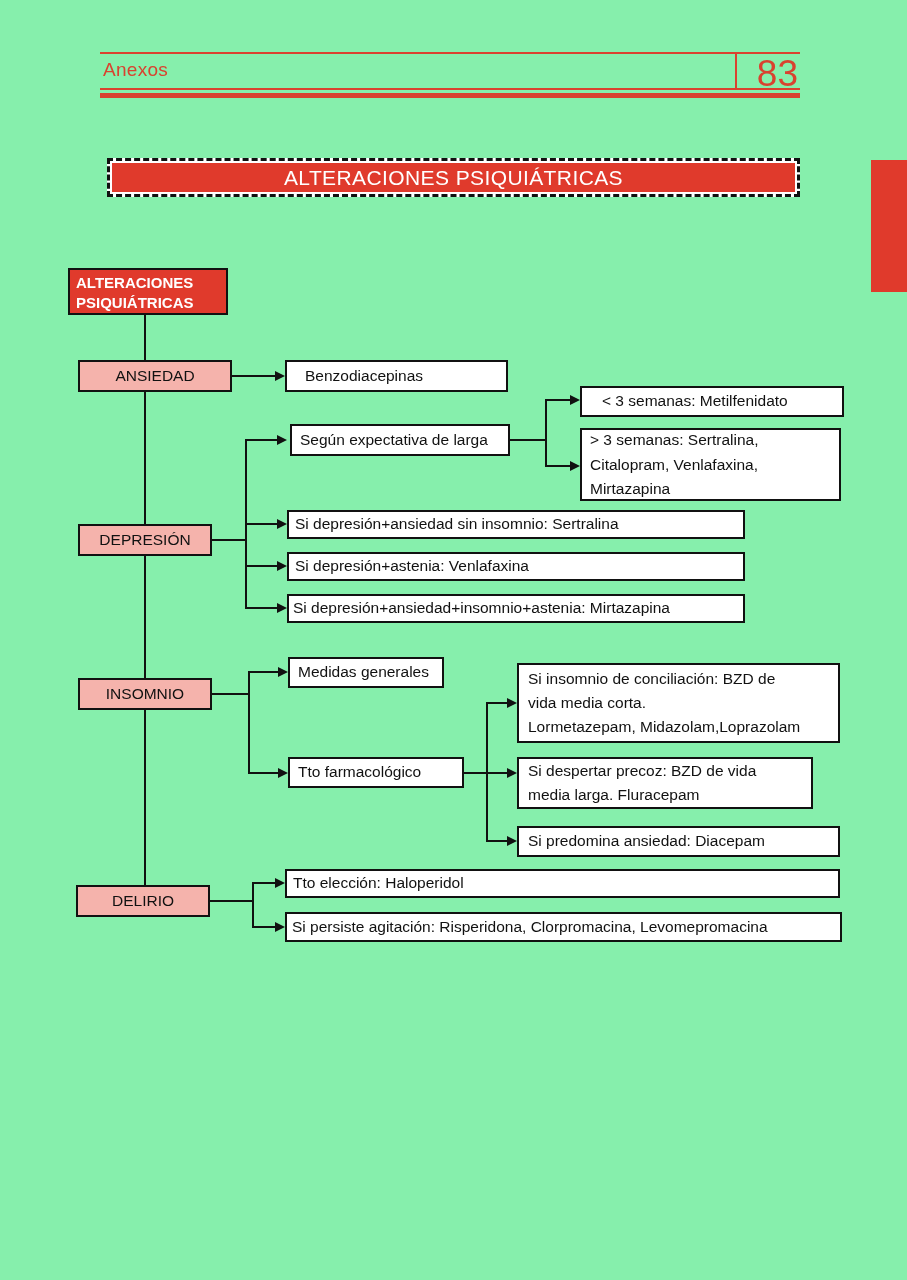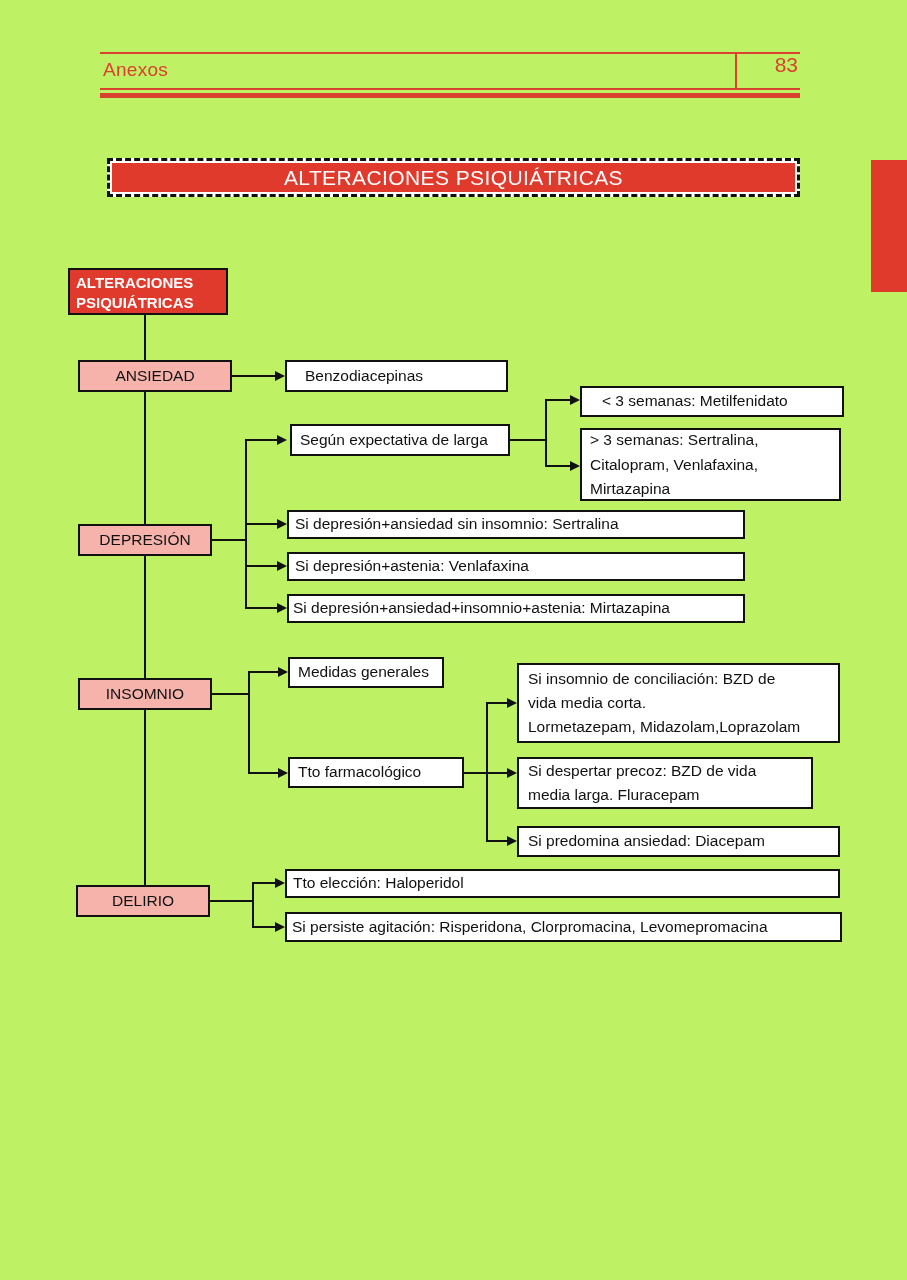--- a/index.html
+++ b/index.html
@@ -1,24 +1,24 @@
 <!DOCTYPE html>
 <html><head>
 <meta charset="utf-8">
 <style>
   html,body{margin:0;padding:0;background:#e9e9e9;}
   .page{
-    position:relative;width:907px;height:1280px;background:#bef264;
+    position:relative;width:907px;height:1280px;background:#86efac;
     font-family:"Liberation Sans", sans-serif;color:#111;overflow:hidden;
     margin:0 auto;
   }
   
   .hl-red{position:absolute;background:#d9422f;}
   .hdr-label{position:absolute;color:#d9422f;font-size:19px;letter-spacing:.3px;}
-  .hdr-num{position:absolute;color:#d9422f;font-size:21px;text-align:right;}
+  .hdr-num{position:absolute;color:#d9422f;font-size:37px;text-align:right;}
   
   .banner{position:absolute;border:3px dashed #111;background:#fff;padding:2px;box-sizing:border-box;}
   .banner-inner{width:100%;height:100%;background:#e03a2c;display:flex;align-items:center;justify-content:center;
     color:#fff;font-size:21px;letter-spacing:.4px;}
   .side-tab{position:absolute;background:#e03a2c;}
   
   .root{position:absolute;background:#e03a2c;border:2px solid #111;color:#fff;font-weight:bold;
     font-size:15px;line-height:1.3;padding:3px 4px 0 6px;box-sizing:border-box;white-space:pre-line;z-index:3;}
   .cat{position:absolute;background:#f5b3ac;border:2px solid #111;display:flex;align-items:center;justify-content:center;
     font-size:15.5px;box-sizing:border-box;z-index:3;}

